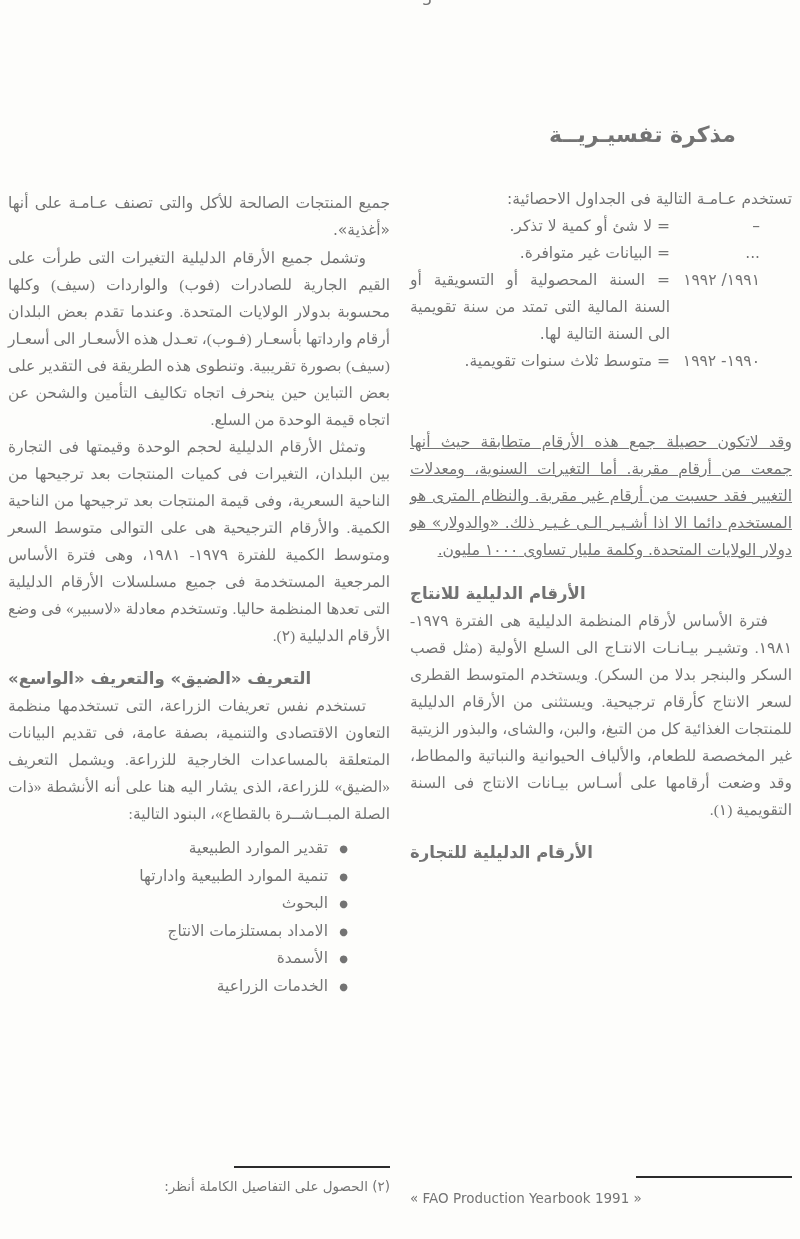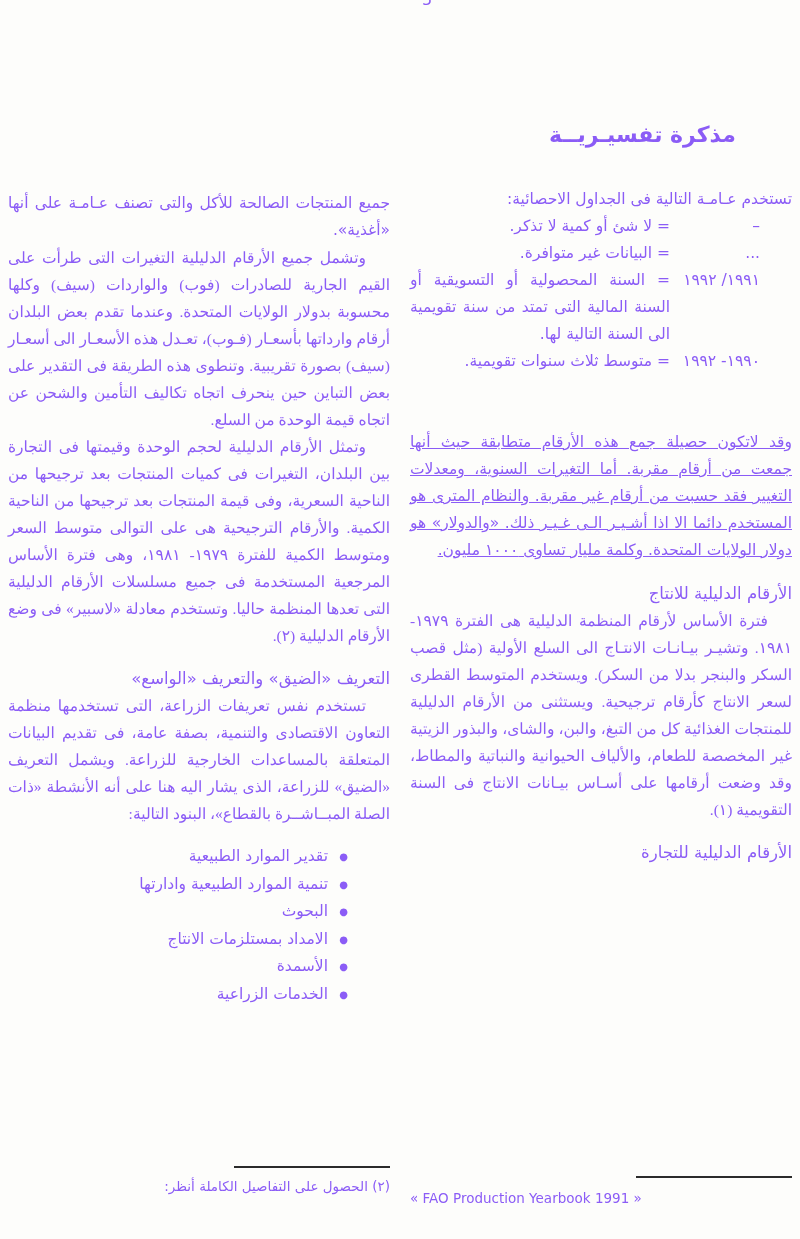--- a/index.html
+++ b/index.html
@@ -4,21 +4,21 @@
 <style>
   html, body { margin: 0; padding: 0; background: #e9e9e9; }
   .page {
     position: relative;
     width: 800px;
     height: 1239px;
     margin: 0 auto;
     background: #fdfdfb;
     overflow: hidden;
     direction: rtl;
-    color: #8b5cf6;
+    color: #737373;
     font-family: "DejaVu Sans", sans-serif;
   }
   .page-number {
     position: absolute;
     top: -10px;
     left: 422px;
     font-size: 16px;
     direction: ltr;
   }
   .doc-title {
@@ -40,31 +40,31 @@
     text-align: justify;
   }
   .col-right { top: 186px; right: 8px;  width: 382px; }
   .col-left  { top: 190px; right: 410px; width: 382px; }
   .para { margin: 0; }
   .indent { text-indent: 24px; font-family: Liberation Serif, serif; }
   .gap-top { margin-top: 54px; text-decoration: underline; }
   .h {
     margin: 16px 0 0 0;
     font-size: 16.5px;
-    font-weight: normal;
+    font-weight: bold;
     line-height: 27px;
-    text-align: right;
+    text-align: left;
   }
   .symbols { margin: 0; }
   .sym-row { display: flex; padding-right: 32px; }
   .sym { flex: 0 0 90px; }
   .sym-meaning { flex: 1; text-align: justify; }
   .bullets {
     list-style: none;
-    margin: 16px 0 0 0;
+    margin: 8px 0 0 0;
     padding: 0 42px 0 0;
   }
   .bullets li { position: relative; padding-right: 20px; line-height: 27.5px; }
   .bullets li::before {
     content: "●";
     position: absolute;
     right: 0;
     top: 0;
     font-size: 10px;
     line-height: 27.5px;

